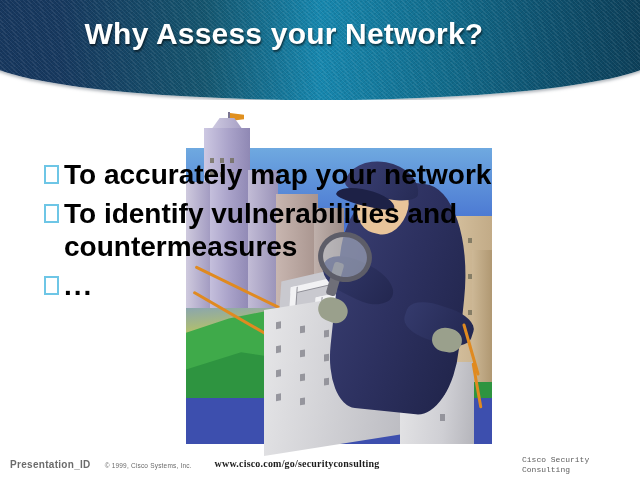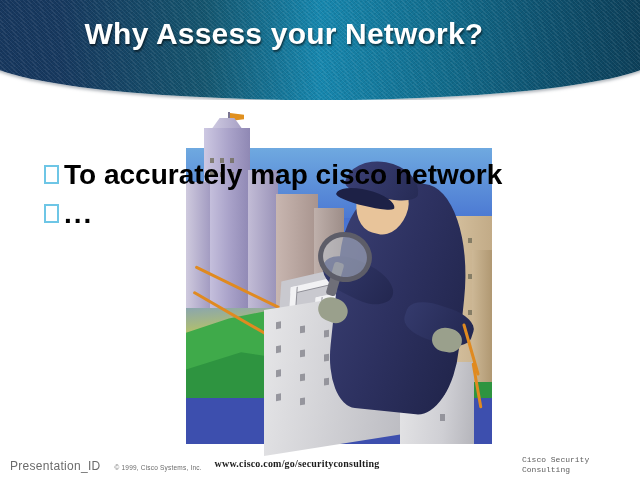--- a/index.html
+++ b/index.html
@@ -289,22 +289,23 @@
   .foot-left {
     position: absolute;
     left: 10px;
     top: 7px;
     display: flex;
     align-items: baseline;
     gap: 14px;
   }
   .foot-presid {
     color: #6b6b6b;
-    font-size: 12px;
+    font-size: 10px;
     letter-spacing: 0.3px;
+    font-weight: bold;
   }
   .foot-copy {
     color: #6b6b6b;
     font-size: 6.5px;
     letter-spacing: 0.2px;
   }
   .foot-url {
     position: absolute;
     left: 0;
     top: 6px;
@@ -432,21 +433,25 @@
     <div class="glove g1"></div>
     <div class="glove g2"></div>
 
     <div class="cable c3"></div>
     <div class="cable c4"></div>
   </div>
 
   <div id="bullets">
     <div class="bullet-row">
       <span class="bullet-glyph"></span>
-      <span class="bullet-text">To accurately map cisco network</span>
+      <span class="bullet-text">To accurately map your network</span>
+    </div>
+    <div class="bullet-row">
+      <span class="bullet-glyph"></span>
+      <span class="bullet-text">To identify vulnerabilities and countermeasures</span>
     </div>
     <div class="bullet-row dots">
       <span class="bullet-glyph"></span>
       <span class="bullet-text">...</span>
     </div>
   </div>
 
   <div id="footer">
     <div class="foot-left">
       <span class="foot-presid">Presentation_ID</span>

